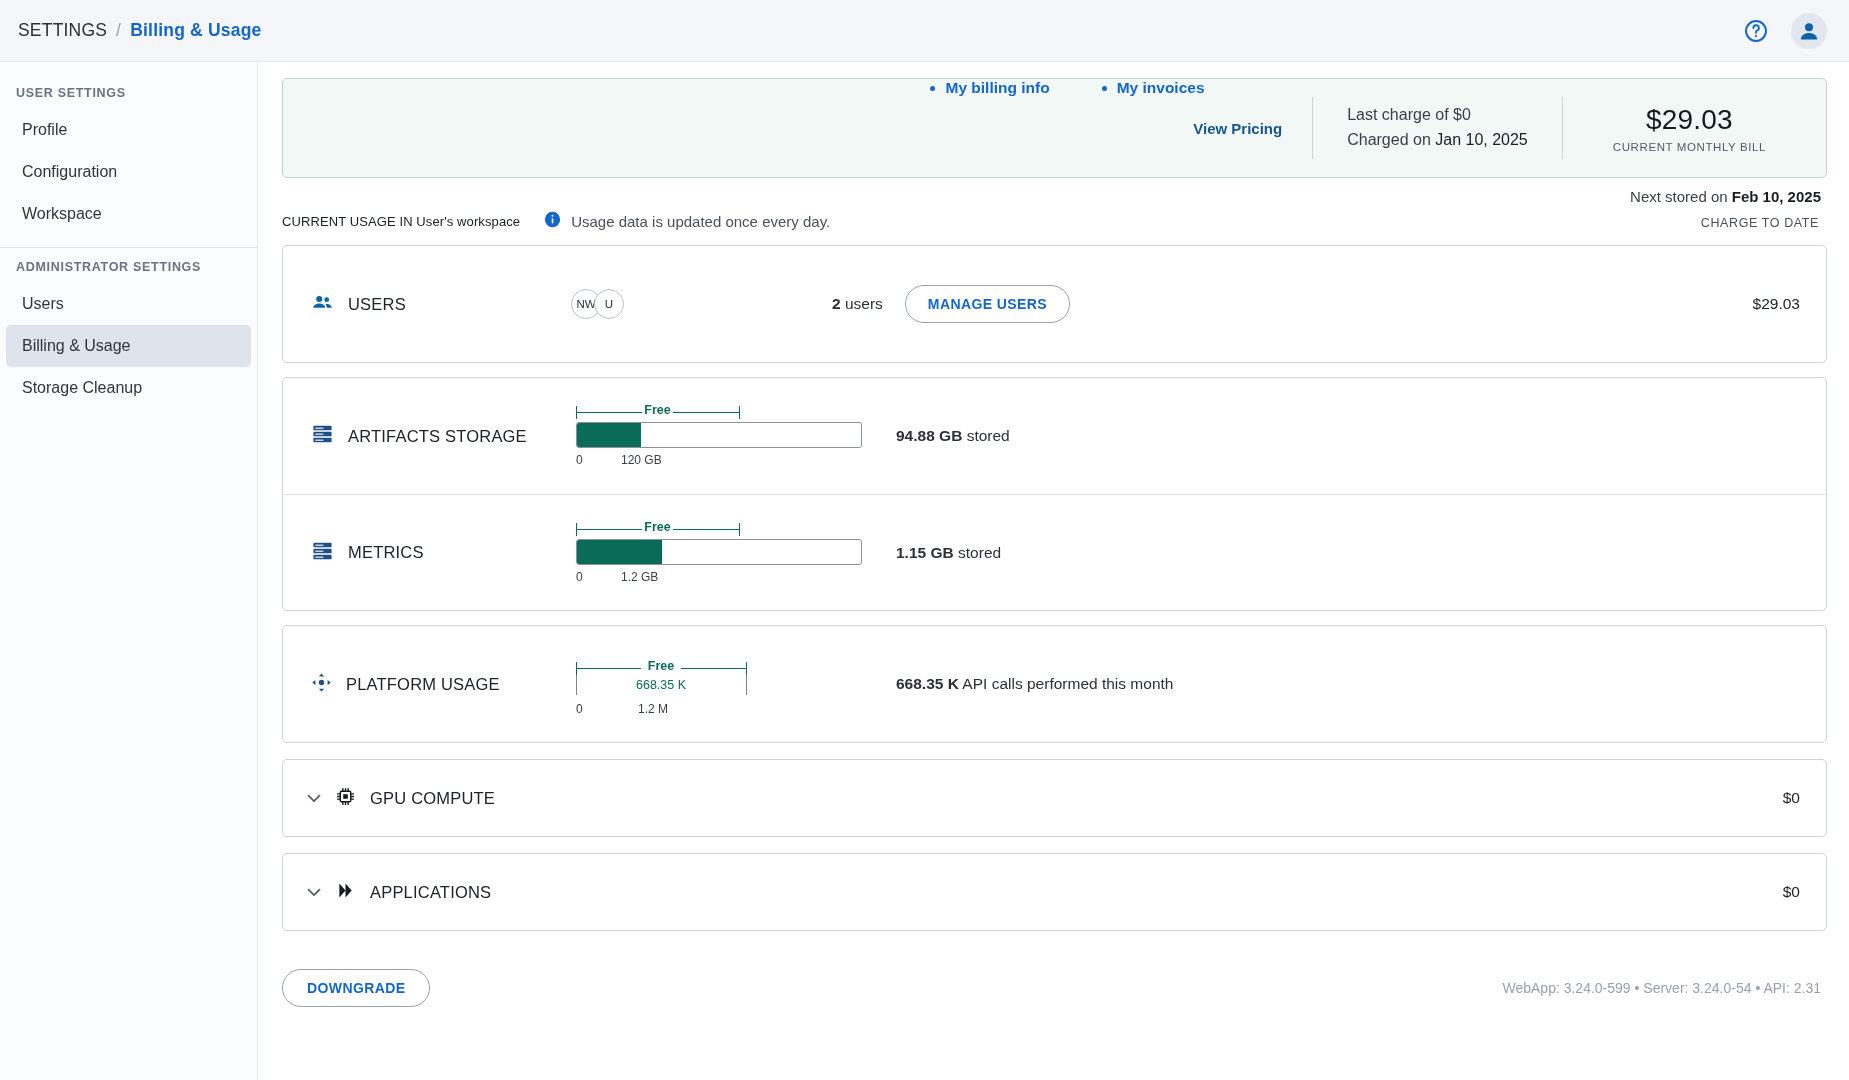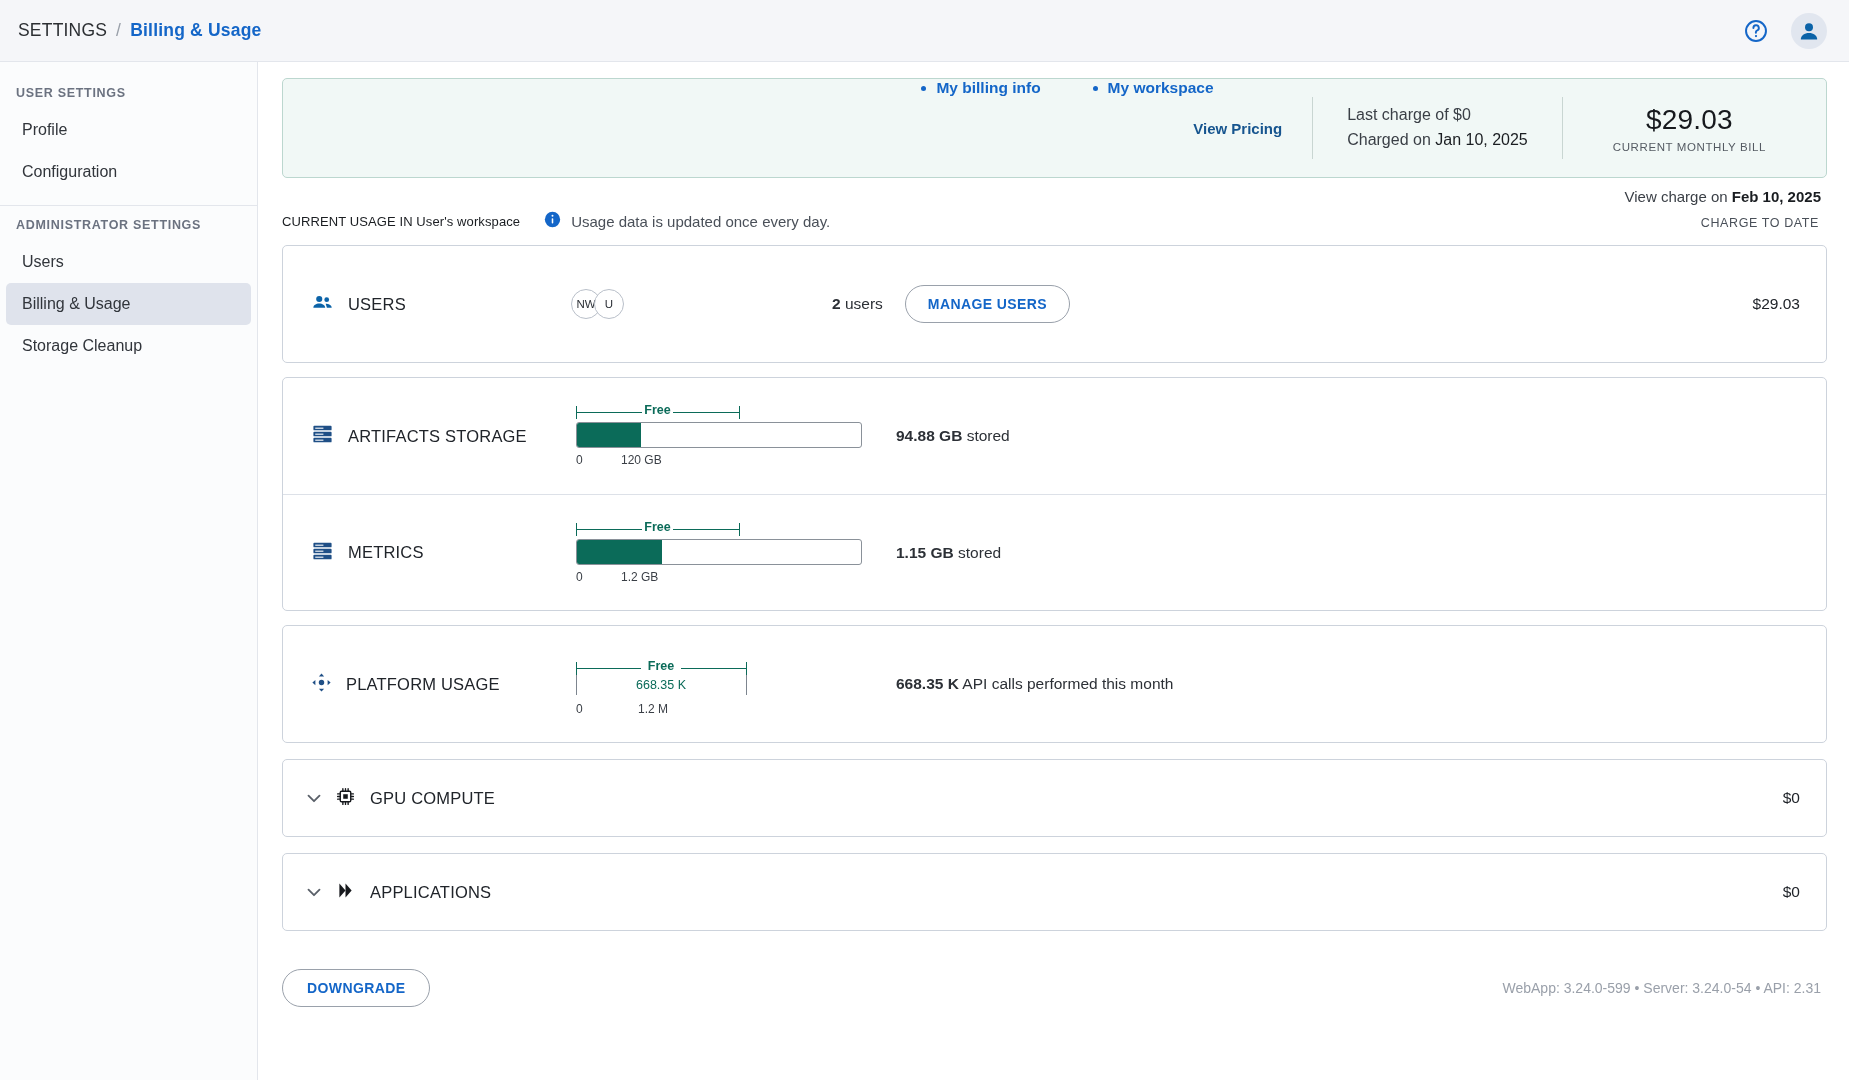--- a/index.html
+++ b/index.html
@@ -188,20 +188,23 @@
 
 <div class="sidebar">
   <div>
     <div class="side-group-label">USER SETTINGS</div>
     <div class="side-item">
       <span>Profile</span>
     </div>
     <div class="side-item">
       <span>Configuration</span>
     </div>
+    <div class="side-item">
+      <span>Workspace</span>
+    </div>
   </div>
   <div class="side-divider"></div>
   <div>
     <div class="side-group-label">ADMINISTRATOR SETTINGS</div>
     <div class="side-item">
       <span>Users</span>
     </div>
     <div class="side-item active">
       <span>Billing &amp; Usage</span>
     </div>
@@ -214,21 +217,21 @@
 <div class="main">
 
   <div class="billing-banner">
     <div class="banner-links">
       <a class="banner-link">
         <span class="bullet"></span>
         <span>My billing info</span>
       </a>
       <a class="banner-link">
         <span class="bullet"></span>
-        <span>My workspace</span>
+        <span>My invoices</span>
       </a>
     </div>
     <div class="banner-right">
       <a class="view-pricing">View Pricing</a>
       <div class="vdiv"></div>
       <div class="last-charge">
         <div>
           <span>Last charge of </span><span>$0</span>
         </div>
         <div>
@@ -237,21 +240,21 @@
       </div>
       <div class="vdiv"></div>
       <div class="bill-box">
         <div class="bill-amount">$29.03</div>
         <div class="bill-caption">CURRENT MONTHLY BILL</div>
       </div>
     </div>
   </div>
 
   <div class="next-charge">
-    <span>View charge on </span><b>Feb 10, 2025</b>
+    <span>Next stored on </span><b>Feb 10, 2025</b>
   </div>
 
   <div class="usage-head-row">
     <div class="usage-title">CURRENT USAGE IN User's workspace</div>
     <div class="usage-note">
       <span>
         <svg width="17" height="17" viewBox="0 0 20 20">
           <circle cx="10" cy="10" r="9" fill="#1466c8"></circle>
           <rect x="9.1" y="8.4" width="1.8" height="6.3" fill="#fff" rx=".8"></rect>
           <circle cx="10" cy="5.7" r="1.15" fill="#fff"></circle>

